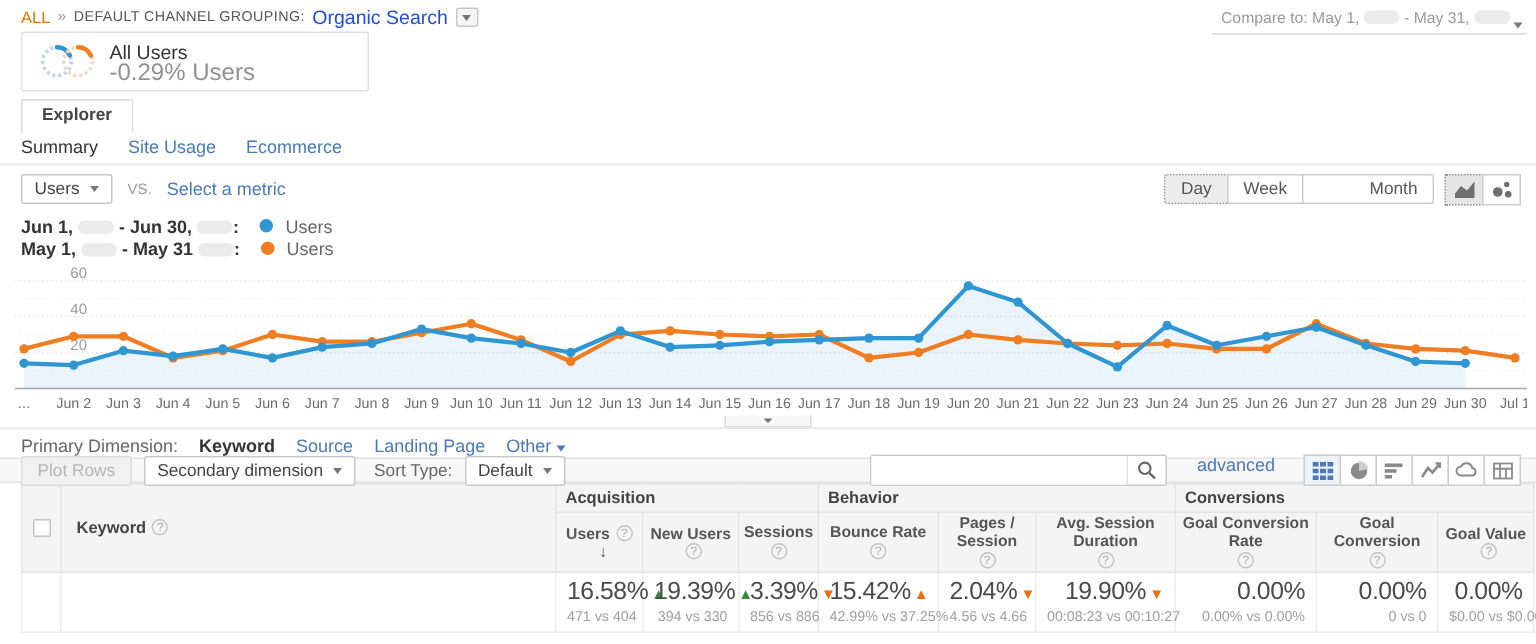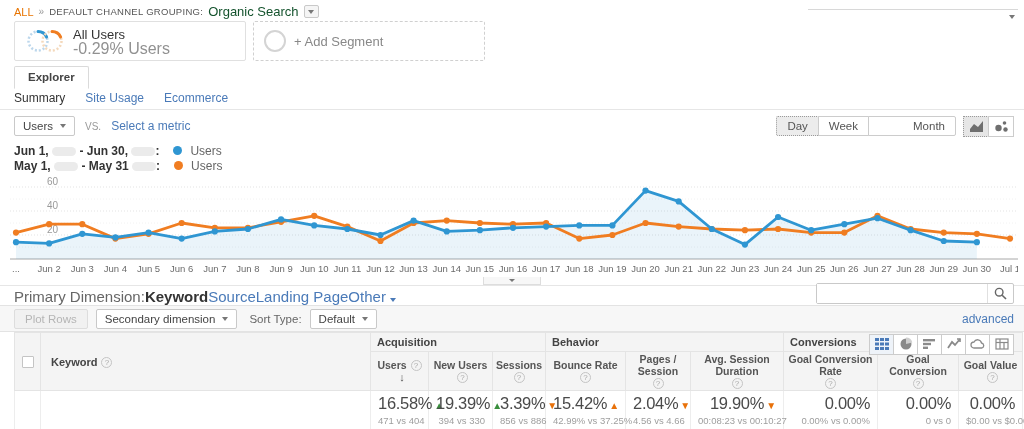--- a/index.html
+++ b/index.html
@@ -4,21 +4,21 @@
 <style>
   * { box-sizing: border-box; margin: 0; padding: 0; }
   html,body { width:1024px; height:429px; overflow:hidden; background:#fff;
     font-family:"Liberation Sans", sans-serif; color:#333; }
 
   
   .breadcrumb { padding:4px 14px 0; font-size:11px; height:19px; display:flex; align-items:center; gap:5px; }
   .crumb-all { color:#e87400; text-decoration:none; }
   .crumb-sep { color:#999; font-size:10px; }
   .crumb-label { color:#555; font-size:9.5px; letter-spacing:.3px; }
-  .crumb-value { color:#14532d; font-size:13px; }
+  .crumb-value { color:#1d4ed8; font-size:13px; }
   .mini-dd { width:15px; height:13px; border:1px solid #c9c9c9; border-radius:2px; background:#f5f5f5;
     display:inline-flex; align-items:center; justify-content:center; }
   .caret { display:inline-block; width:0; height:0; border-left:3.5px solid transparent;
     border-right:3.5px solid transparent; border-top:4px solid #777; }
 
   
   .date-picker { position:absolute; top:3px; right:6px; width:210px; text-align:left;
     border-bottom:1px solid #d8d8d8; padding:2px 18px 4px 6px; background:#fff; }
   .date-primary { font-size:13px; font-weight:bold; color:#333; white-space:nowrap; }
   .date-compare { font-size:10.5px; color:#999; white-space:nowrap; margin-top:1px; }
@@ -69,31 +69,31 @@
   .dot-blue { background:#2f96d2; } .dot-orange { background:#f07d21; }
   .legend-series { color:#666; }
 
   
   .chart-wrap { position:relative; margin:2px 2px 0 10px; height:102px; }
   .chart-handle { width:58px; height:8px; margin:0 auto; background:#f7f7f7; border:1px solid #ddd; border-top:none;
     display:flex; align-items:center; justify-content:center; cursor:pointer; }
   .chart-handle .caret { border-top-width:3px; border-left-width:3px; border-right-width:3px; }
 
   
-  .pdim { padding:4px 14px 2px; font-size:15px; display:flex; align-items:center; height:19px; }
+  .pdim { padding:4px 14px 2px; font-size:12px; display:flex; align-items:center; gap:14px; height:19px; }
   .pdim-label { color:#666; }
   .pdim-active { font-weight:bold; color:#333; }
 
   
   .toolbar { background:#f7f7f7; border-top:1px solid #e3e3e3; border-bottom:1px solid #e3e3e3;
-    padding:3px 10px 3px 14px; display:flex; align-items:center; gap:8px; height:27px; }
+    padding:3px 10px 3px 14px; display:flex; align-items:center; gap:8px; height:17px; }
   .btn-disabled { border:1px solid #ddd; border-radius:2px; background:#f1f1f1; color:#b5b5b5;
     font-size:11.5px; padding:3px 10px; }
   .sort-label { font-size:11.5px; color:#666; margin-left:4px; }
-  .toolbar-right { margin-left:auto; display:flex; align-items:flex-end; gap:8px;flex-direction:column; }
+  .toolbar-right { margin-left:auto; display:flex; align-items:flex-start; gap:20px; }
   .searchbox { display:inline-flex; align-items:center; border:1px solid #c9c9c9; border-radius:2px; background:#fff; height:21px; }
   .searchbox input { border:none; outline:none; width:170px; height:19px; padding:0 6px; font-size:11.5px; }
   .search-btn { width:26px; height:19px; border-left:1px solid #e0e0e0; display:flex; align-items:center; justify-content:center; cursor:pointer; }
   .viewgroup { display:inline-flex; }
   .viewgroup .vbtn { width:25px; height:21px; border:1px solid #ccc; background:#fff; margin-left:-1px;
     display:inline-flex; align-items:center; justify-content:center; cursor:pointer; }
   .viewgroup .vbtn.sel { background:#eef3f9; }
 
   
   table { border-collapse:collapse; margin-left:14px; width:1008px; table-layout:fixed; font-size:11px; }
@@ -127,39 +127,42 @@
   <a class="crumb-all">ALL</a>
   <span class="crumb-sep">»</span>
   <span class="crumb-label">DEFAULT CHANNEL GROUPING:</span>
   <span class="crumb-value">Organic Search</span>
   <span class="mini-dd">
       <span class="caret"></span>
     </span>
 </div>
 
 <div class="date-picker">
+  <div class="date-compare">
+    <span>Compare to:</span>
+    <span>May 1,</span>
+    <span class="blur sm"></span>
+    <span>- May 31,</span>
+    <span class="blur sm"></span>
+  </div>
   <span class="caret"></span>
 </div>
 
 <div class="segments">
   <div class="seg-box">
     <svg width="40" height="26" viewBox="0 0 40 26">
       <circle cx="13" cy="13" r="9.5" fill="none" stroke="#bcd7ec" stroke-width="2.5" stroke-dasharray="2 2"></circle>
       <path d="M13 3.5 A9.5 9.5 0 0 1 21.6 9" fill="none" stroke="#2f96d2" stroke-width="3" stroke-linecap="round"></path>
       <circle cx="27" cy="13" r="9.5" fill="none" stroke="#f4d9bc" stroke-width="2.5" stroke-dasharray="2 2"></circle>
       <path d="M27 3.5 A9.5 9.5 0 0 1 35.6 9" fill="none" stroke="#f07d21" stroke-width="3" stroke-linecap="round"></path>
     </svg>
     <div>
       <div class="seg-title">All Users</div>
       <div class="seg-sub">-0.29% Users</div>
     </div>
-  </div>
-  <div class="seg-box dashed">
-    <span class="add-circle"></span>
-    <span class="add-label">+ Add Segment</span>
   </div>
 </div>
 
 <div class="tab-row">
   <span class="tab">Explorer</span>
 </div>
 
 <div class="subnav">
   <span class="active">Summary</span>
   <a class="link">Site Usage</a>

